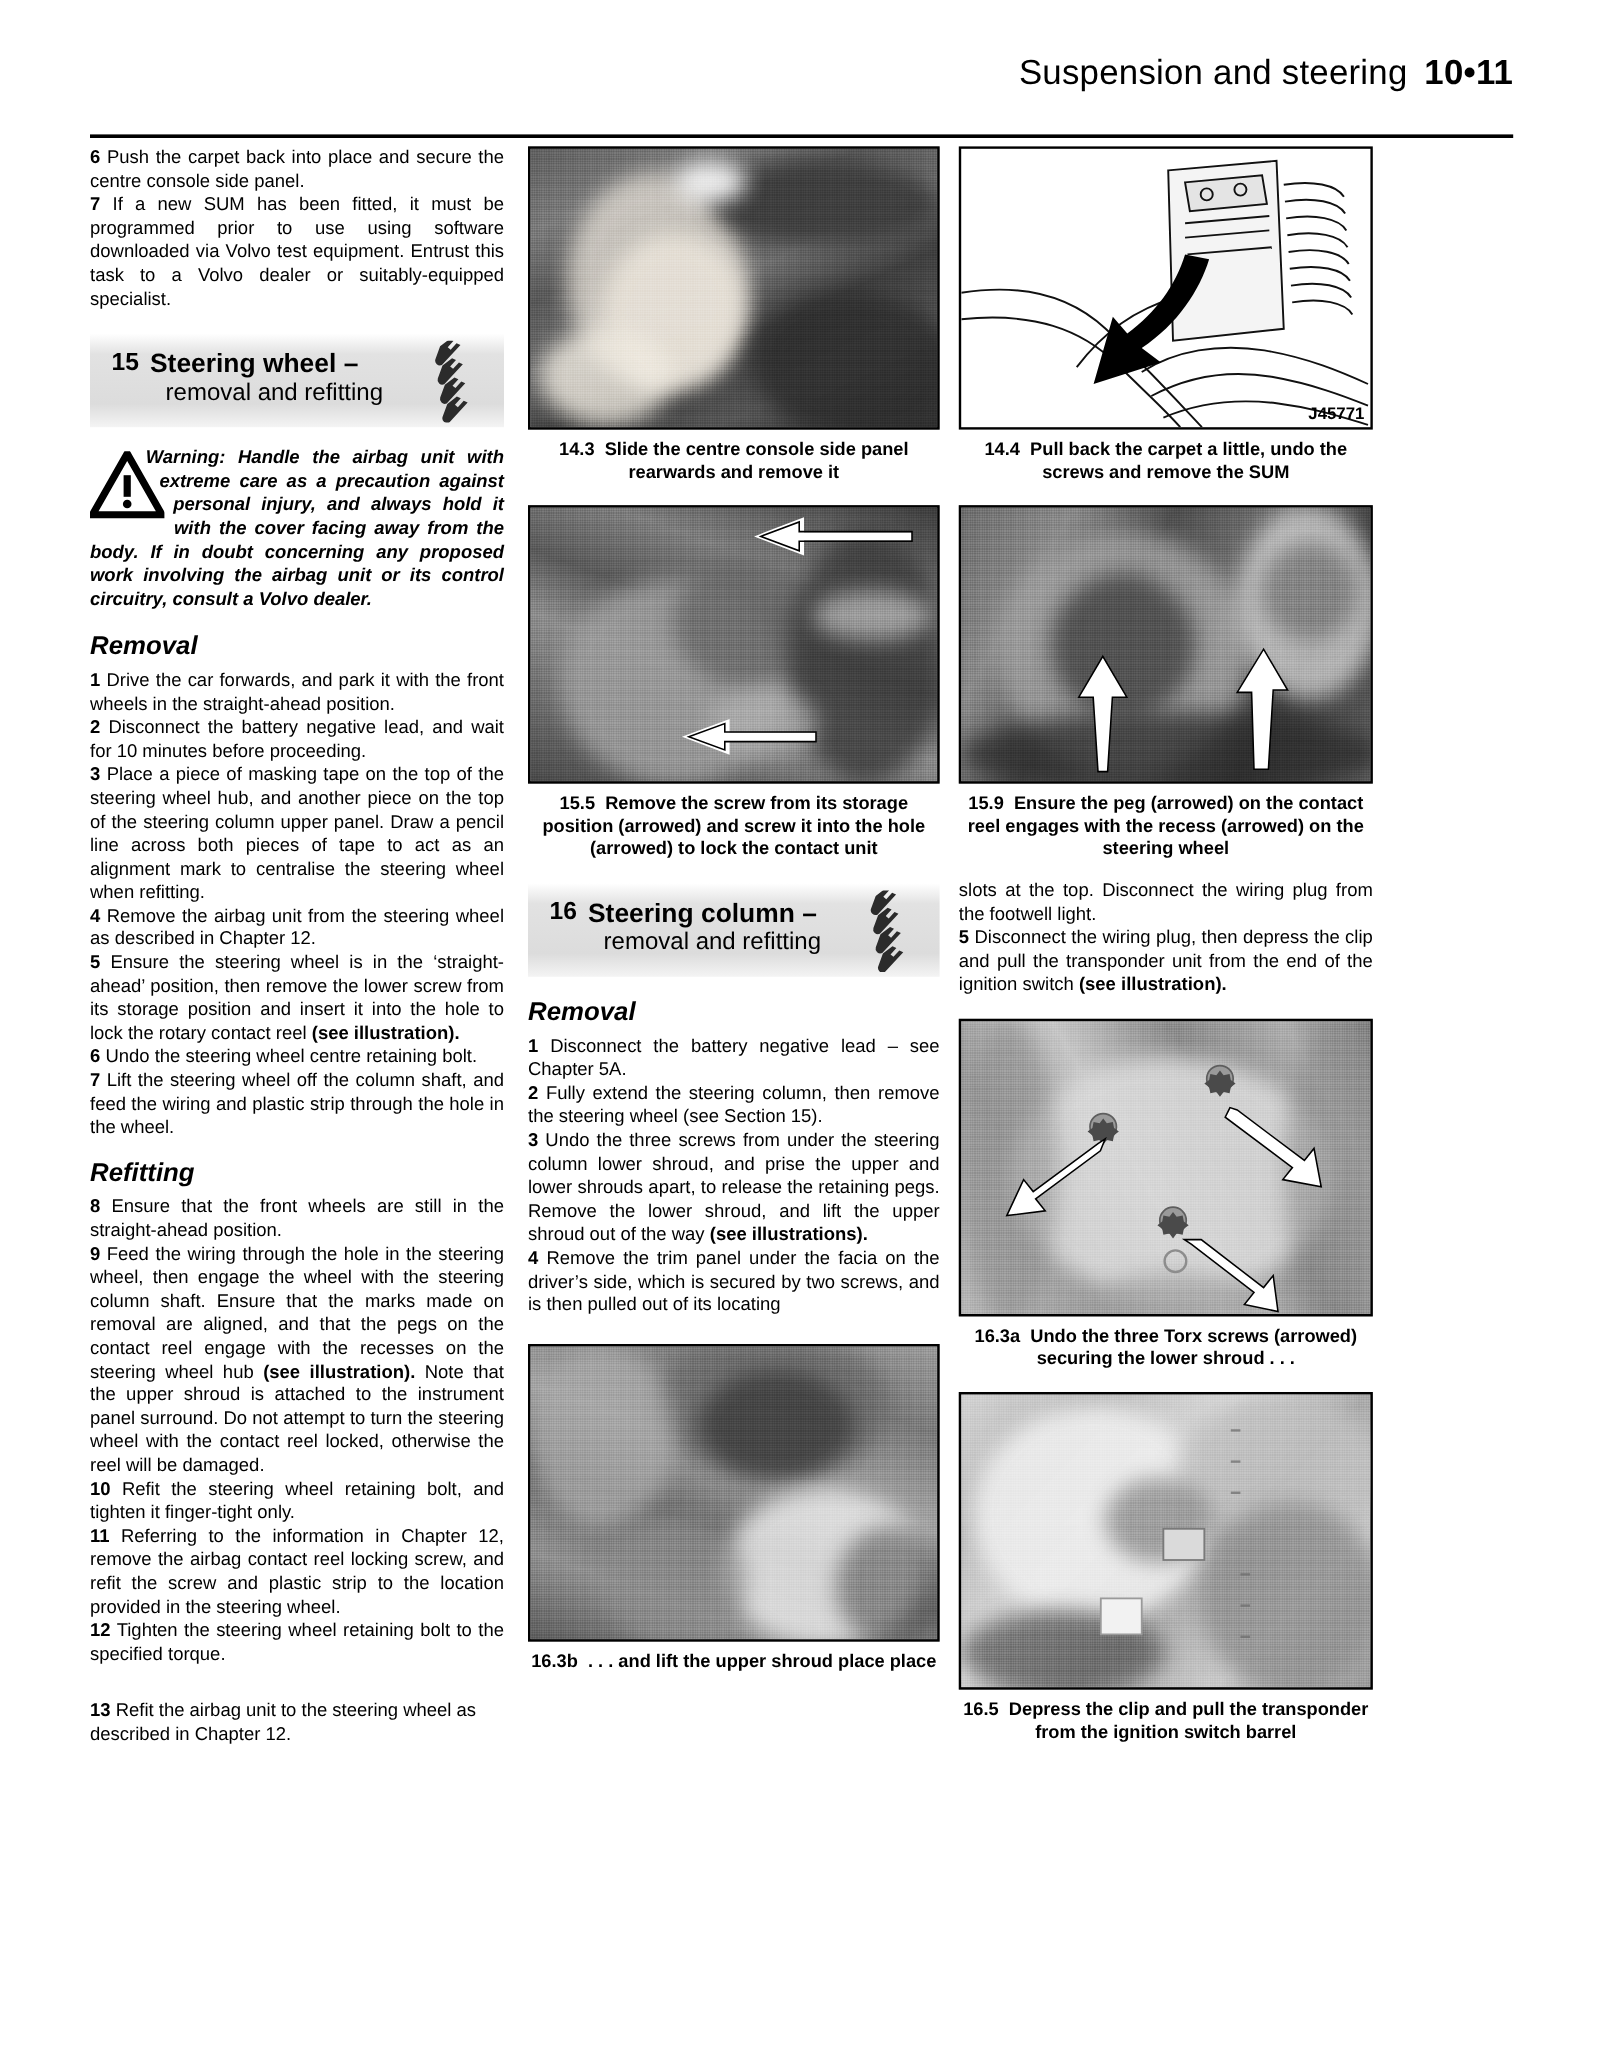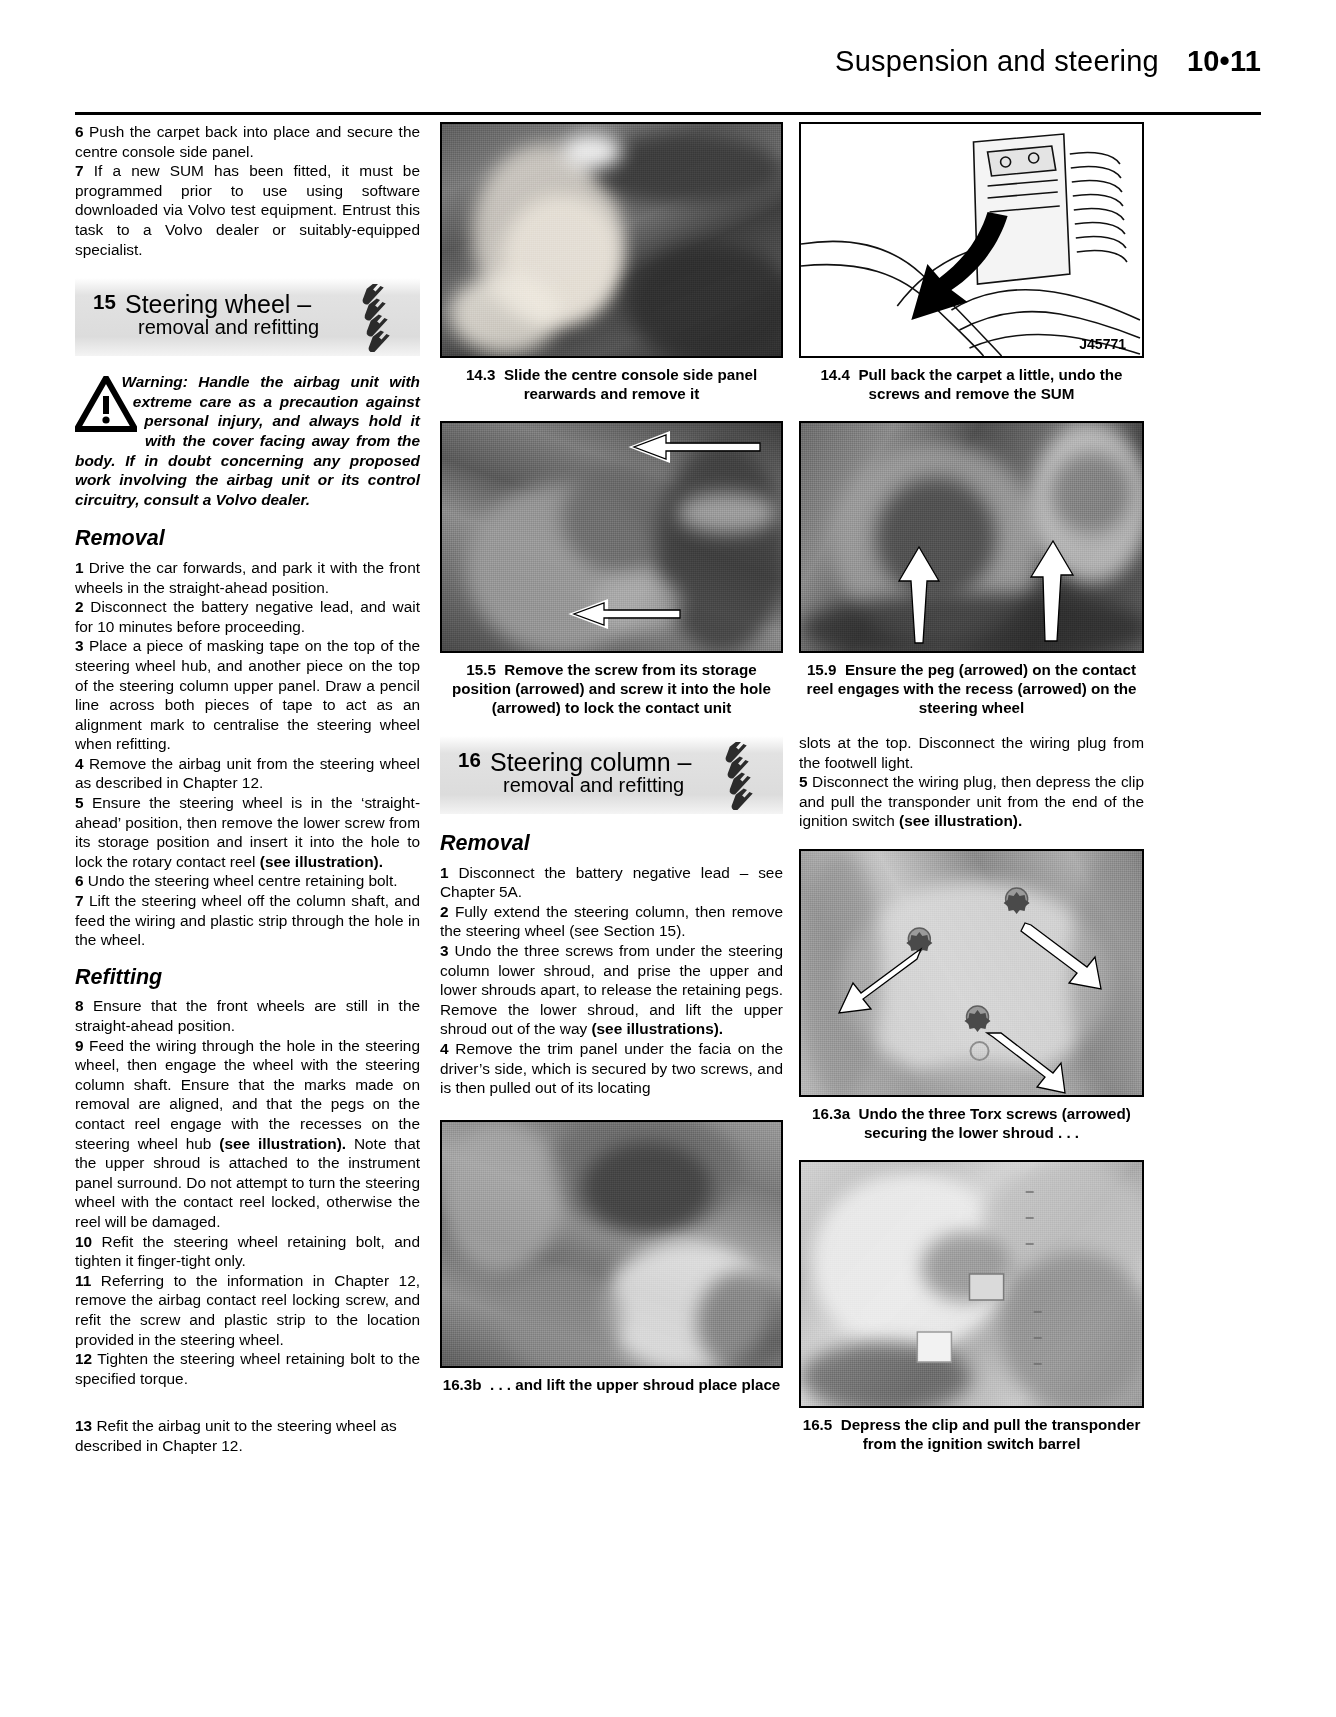--- a/index.html
+++ b/index.html
@@ -28,21 +28,21 @@
   .header {
     position: absolute;
     left: 75px;
     top: 45px;
     width: 1186px;
     text-align: right;
     font-size: 29px;
     letter-spacing: 0.2px;
   }
   .header .htitle { font-weight: 400; }
-  .header .hpage  { font-weight: 700; margin-left: 28px; }
+  .header .hpage  { font-weight: 700; margin-left: 14px; }
 
   .header-rule {
     position: absolute;
     left: 75px;
     top: 112px;
     width: 1186px;
     height: 3px;
     background: #000;
   }
 
@@ -78,22 +78,22 @@
     position: absolute;
     left: 18px;
     top: 12px;
     font-size: 20.5px;
     font-weight: 700;
   }
   .section-box .sec-title {
     position: absolute;
     left: 50px;
     top: 12px;
-    font-size: 25px;
-    font-weight: 400;
+    font-size: 22px;
+    font-weight: 700;
     white-space: nowrap;
   }
   .section-box .sec-sub {
     position: absolute;
     left: 50px;
     top: 38px;
     font-size: 20px;
     font-weight: 400;
     white-space: nowrap;
     margin-left: 13px;
@@ -187,21 +187,21 @@
   }
 
   .blotch { position:absolute; border-radius:50%; filter: blur(9px); }
 
   
   .arrow { position: absolute; }
   .arrow svg { display:block; overflow: visible; }
 
   .code-label {
     position: absolute;
-    right: 16px;
+    right: 5px;
     bottom: 4px;
     font-size: 14px;
     font-weight: 700;
     color: #000;
     font-family: "Liberation Sans", sans-serif;
   }
 
   .fig-spacer { height: 18px; }
 </style>
 </head>

